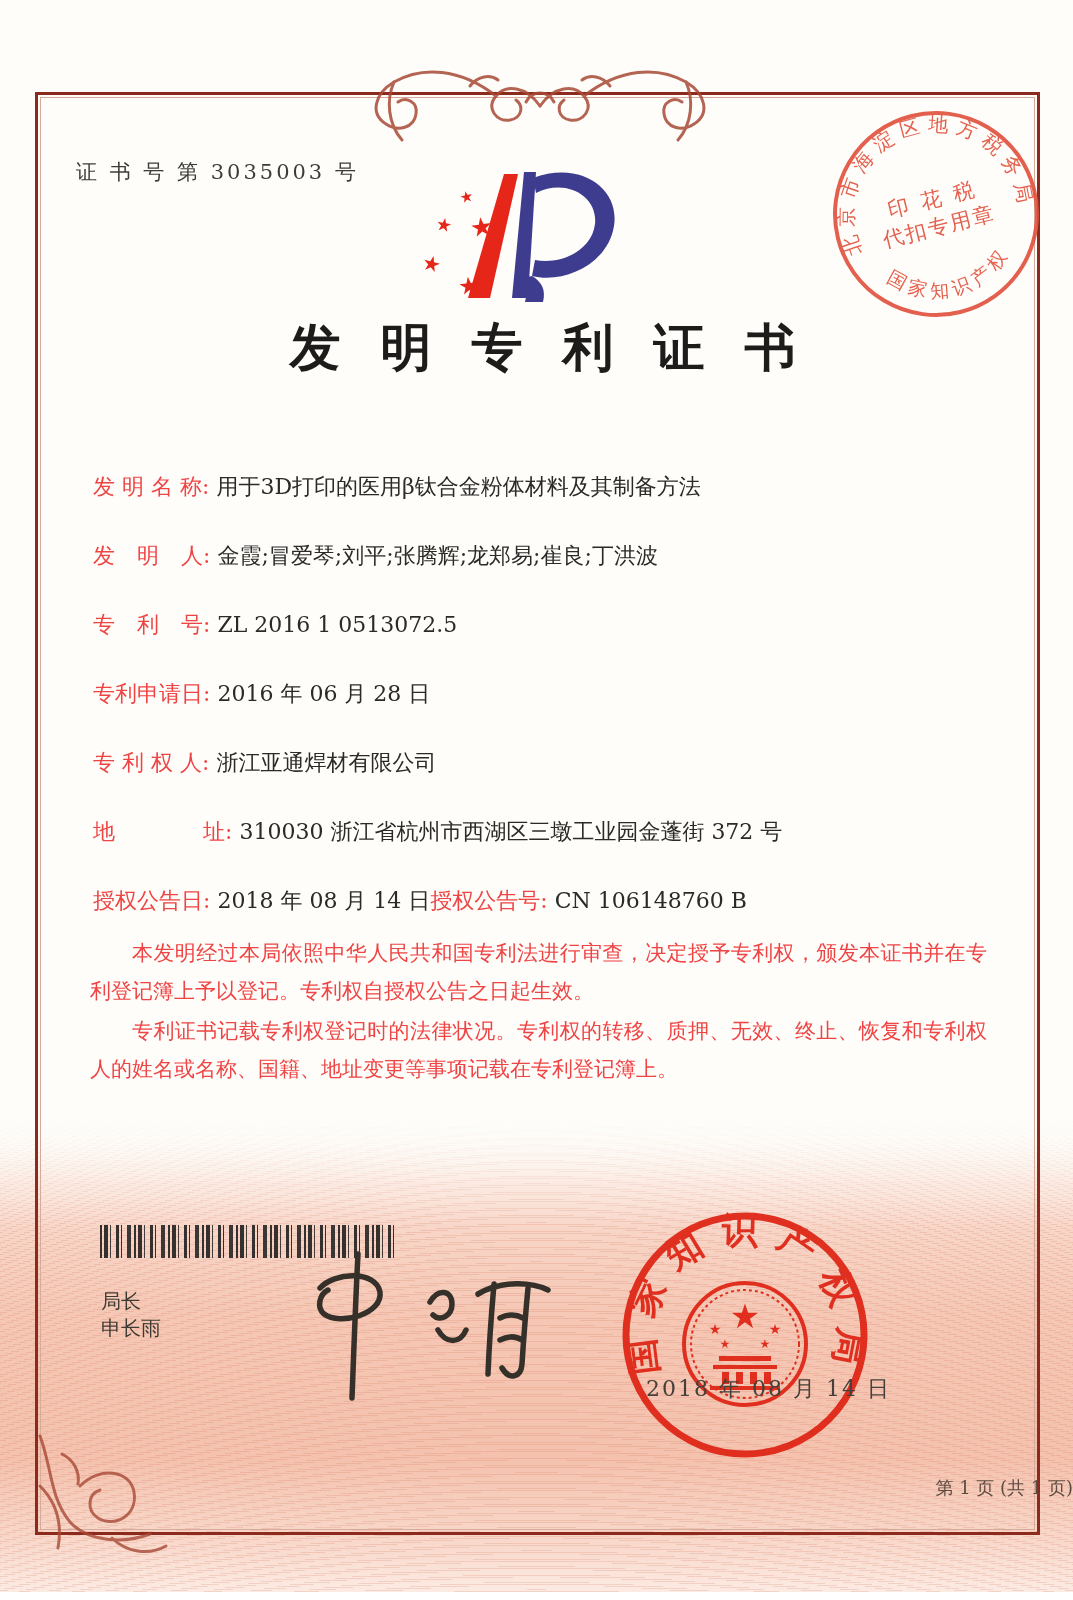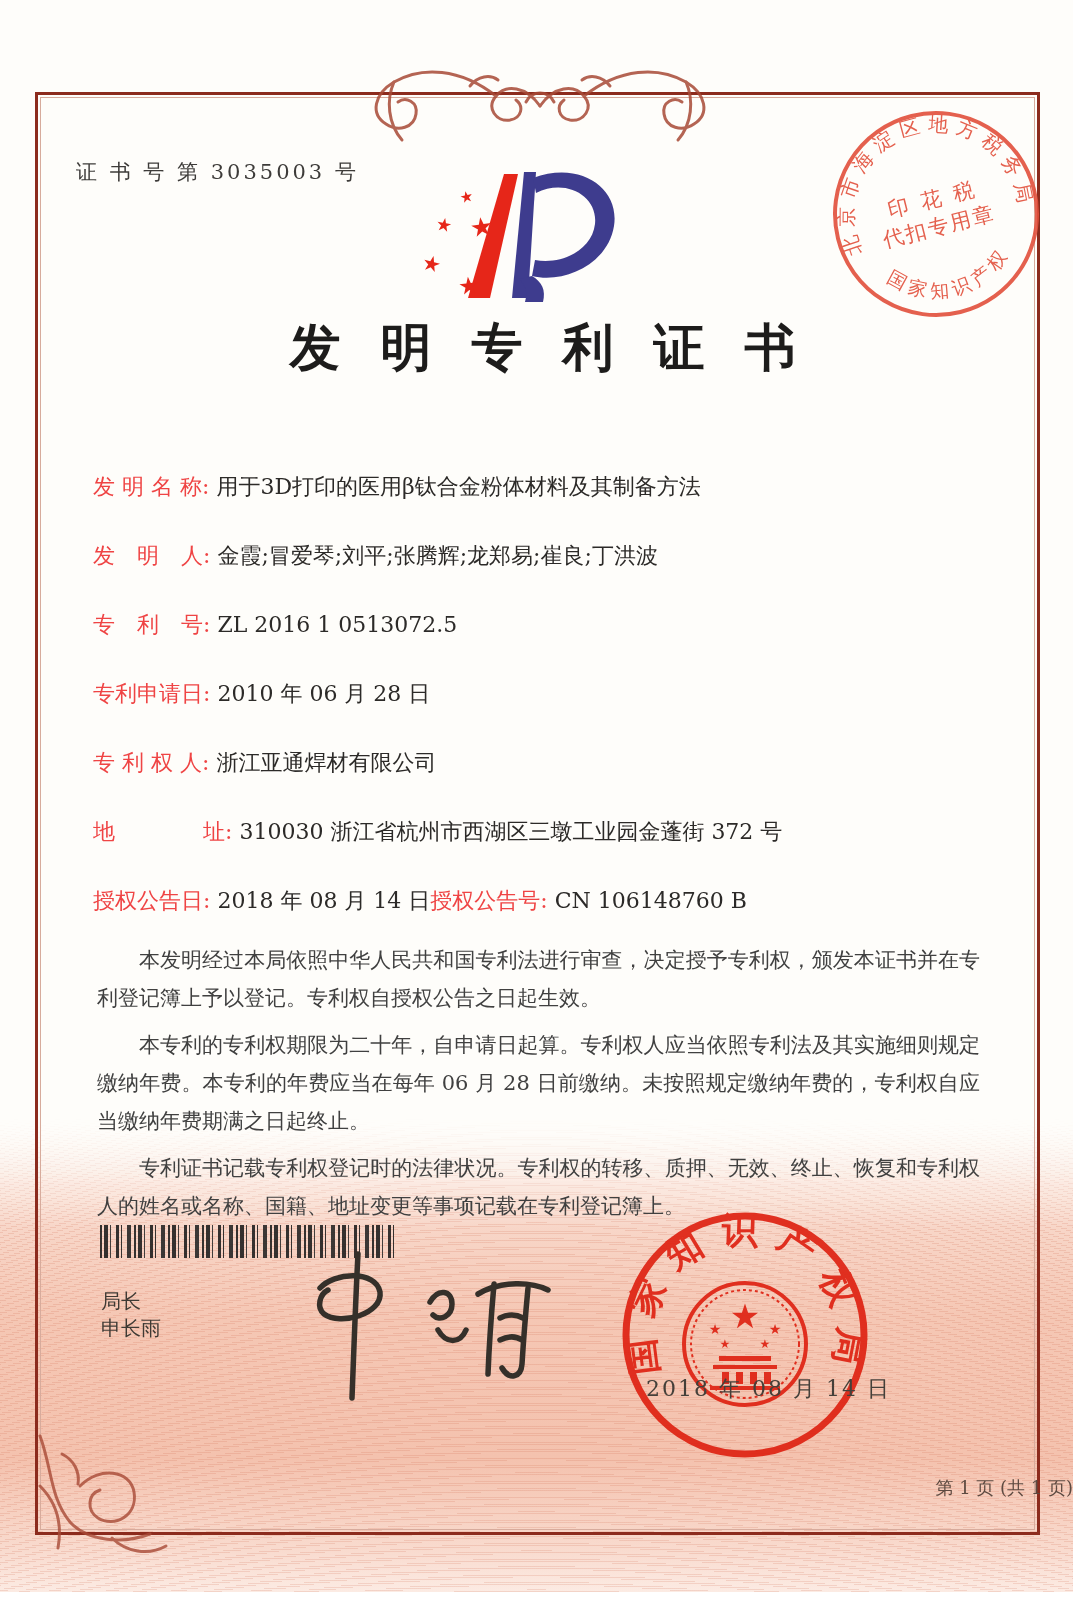--- a/index.html
+++ b/index.html
@@ -28,21 +28,21 @@
   .title{position:absolute;left:0;right:0;top:314px;text-align:center;font-size:51px;font-weight:600;
          letter-spacing:40px;padding-left:40px;color:#1d1c1b;margin-left:12px;}
 
   .fields{position:absolute;left:93px;top:452px;right:70px;font-size:22px;}
   .frow{height:69px;line-height:69px;white-space:pre;}
   .flabel{color:#ef4444;}
   .fvalue{color:#2c2a28;}
   .ann-no{}
 
   .paras{position:absolute;left:88px;right:84px;top:932px;font-size:21px;line-height:38px;text-align:justify;}
-  .paras p{margin:9px;text-indent:2em;color:#404040;}
+  .paras p{margin:2px;text-indent:2em;color:#ef4444;}
 
   .barcode{position:absolute;left:100px;top:1225px;width:296px;height:33px;opacity:.88;
     background:
       repeating-linear-gradient(90deg,
         #1b1b1b 0 2px, transparent 2px 4px,
         #1b1b1b 4px 8px, transparent 8px 10px,
         #2a2a2a 10px 11px, transparent 11px 16px,
         #1b1b1b 16px 19px, transparent 19px 21px,
         #1b1b1b 21px 22px, transparent 22px 27px,
         #222 27px 31px, transparent 31px 34px);}
@@ -129,29 +129,28 @@
       <span class="star" style="left:10px;top:92px;font-size:21px;transform:rotate(14deg);">★</span>
       <span class="star" style="left:46px;top:112px;font-size:24px;transform:rotate(-6deg);">★</span>
     </div>
 
     <div class="title">发明专利证书</div>
 
     <div class="fields">
       <div class="frow"><span class="flabel">发 明 名 称: </span><span class="fvalue">用于3D打印的医用β钛合金粉体材料及其制备方法</span></div>
       <div class="frow"><span class="flabel">发　明　人: </span><span class="fvalue">金霞;冒爱琴;刘平;张腾辉;龙郑易;崔良;丁洪波</span></div>
       <div class="frow"><span class="flabel">专　利　号: </span><span class="fvalue">ZL 2016 1 0513072.5</span></div>
-      <div class="frow"><span class="flabel">专利申请日: </span><span class="fvalue">2010 年 06 月 28 日</span></div>
+      <div class="frow"><span class="flabel">专利申请日: </span><span class="fvalue">2016 年 06 月 28 日</span></div>
       <div class="frow"><span class="flabel">专 利 权 人: </span><span class="fvalue">浙江亚通焊材有限公司</span></div>
       <div class="frow"><span class="flabel">地　　　　址: </span><span class="fvalue">310030 浙江省杭州市西湖区三墩工业园金蓬街 372 号</span></div>
       <div class="frow"><span class="flabel">授权公告日: </span><span class="fvalue">2018 年 08 月 14 日</span><span class="flabel ann-no">授权公告号: </span><span class="fvalue">CN 106148760 B</span></div>
     </div>
 
     <div class="paras">
       <p>本发明经过本局依照中华人民共和国专利法进行审查，决定授予专利权，颁发本证书并在专利登记簿上予以登记。专利权自授权公告之日起生效。</p>
-      <p>本专利的专利权期限为二十年，自申请日起算。专利权人应当依照专利法及其实施细则规定缴纳年费。本专利的年费应当在每年 06 月 28 日前缴纳。未按照规定缴纳年费的，专利权自应当缴纳年费期满之日起终止。</p>
       <p>专利证书记载专利权登记时的法律状况。专利权的转移、质押、无效、终止、恢复和专利权人的姓名或名称、国籍、地址变更等事项记载在专利登记簿上。</p>
     </div>
 
     <div class="barcode"></div>
 
     <div class="signer">
       <div>局长</div>
       <div class="name">申长雨</div>
     </div>
 

